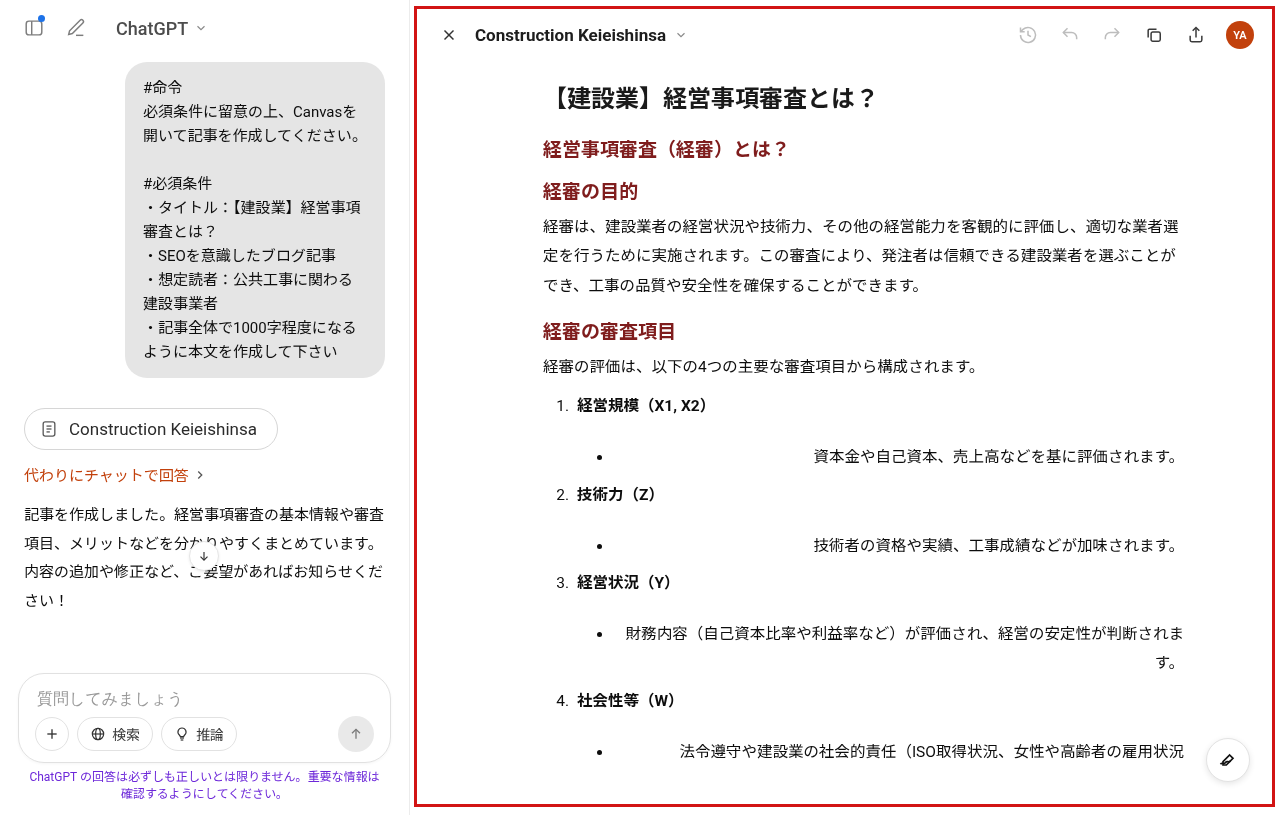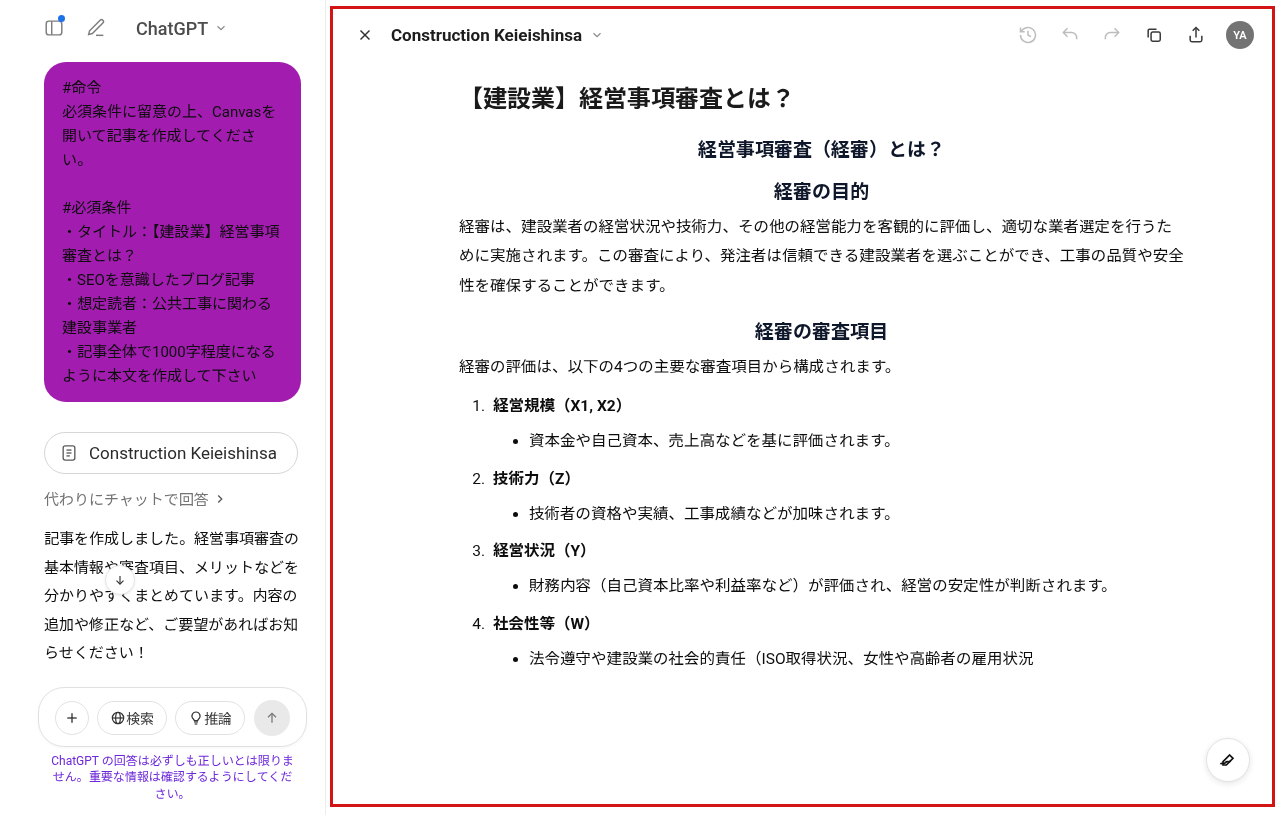--- a/index.html
+++ b/index.html
@@ -7,27 +7,26 @@
     font-family: -apple-system, BlinkMacSystemFont, "Segoe UI", Roboto, "Hiragino Sans", "Noto Sans JP", sans-serif;
     background: #fff;
     color: #0d0d0d;
     width: 1283px;
     height: 815px;
     overflow: hidden;
     display: flex;
   }
   
   .chat-panel {
-    width: 326px;
+    width: 410px;
     flex-shrink: 0;
     display: flex;
     flex-direction: column;
     background: #fff;
     border-right: 1px solid #ececec;
-    padding-left: 20px;
   }
   .chat-header {
     display: flex;
     align-items: center;
     gap: 10px;
     padding: 10px 14px 10px 18px;
     height: 56px;
   }
   .icon-btn {
     width: 32px;
@@ -55,21 +54,21 @@
   }
   .chevron-down { width: 14px; height: 14px; stroke:#8a8a8a; stroke-width:2; fill:none; }
   .chat-scroll {
     flex: 1; overflow-y: auto;
     padding: 6px 24px 0 24px;
     display: flex; flex-direction: column; gap: 18px;
   }
   .user-msg {
     align-self: flex-end;
     max-width: 260px;
-    background: #a21caf;
+    background: #e5e5e5;
     border-radius: 22px;
     padding: 14px 18px;
     font-size: 15px;
     line-height: 1.6;
     color: #0d0d0d;
     white-space: pre-line;
   }
   .canvas-pill {
     align-self: flex-start;
     display: inline-flex; align-items: center; gap: 10px;
@@ -77,21 +76,21 @@
     border-radius: 22px;
     padding: 10px 20px 10px 14px;
     font-size: 17px;
     color: #2b2b2b;
     cursor: pointer;
     margin-top: 12px;
   }
   .canvas-pill svg { width:20px; height:20px; stroke:#5a5a5a; fill:none; stroke-width:1.6;}
   .reply-link {
     display:flex; align-items:center; gap:4px;
-    font-size: 15px; color:#737373; cursor:pointer;
+    font-size: 15px; color:#c2410c; cursor:pointer;
     margin-top: -4px;
   }
   .reply-link .chev { width:14px;height:14px; stroke:#555; stroke-width:2.2; fill:none;}
   .assistant-text {
     font-size: 15px;
     line-height: 1.9;
     letter-spacing: 0em;
     color: #0d0d0d;
     margin-top: -2px;
     position: relative;
@@ -134,21 +133,21 @@
   .circle-btn {
     width:34px; height:34px;
     border:1px solid #e2e2e2;
     border-radius:50%;
     display:flex;align-items:center;justify-content:center;
     cursor:pointer;
   }
   .circle-btn svg{width:16px;height:16px;stroke:#333;stroke-width:2;fill:none;}
   .pill-btn {
     height:34px; border:1px solid #e2e2e2; border-radius:17px;
-    display:flex;align-items:center;
+    display:flex;align-items:center;gap:6px;
     padding:0 12px; font-size:14px; color:#3a3a3a; cursor:pointer;
   }
   .pill-btn svg{width:16px;height:16px;stroke:#333;stroke-width:1.8;fill:none;}
   .send-btn {
     margin-left:auto;
     width:36px;height:36px;border-radius:50%;
     background:#e9e9e9;display:flex;align-items:center;justify-content:center;
     cursor:pointer;
   }
   .send-btn svg{width:16px;height:16px;stroke:#7a7a7a;stroke-width:2;fill:none;}
@@ -184,51 +183,51 @@
     margin-left:auto; display:flex; align-items:center; gap:10px;
   }
   .act-btn {
     width:32px;height:32px;display:flex;align-items:center;justify-content:center;
     border-radius:8px;cursor:pointer;
   }
   .act-btn svg{width:20px;height:20px;stroke:#bdbdbd;stroke-width:1.8;fill:none;}
   .act-btn.enabled svg{stroke:#3a3a3a;}
   .avatar {
     width:28px;height:28px;border-radius:50%;
-    background:#737373;color:#fff;font-size:11px;font-weight:600;
+    background:#c2410c;color:#fff;font-size:11px;font-weight:600;
     display:flex;align-items:center;justify-content:center;
     margin-left:4px;
   }
   .canvas-body {
     flex:1; overflow-y:auto;
     padding: 18px 88px 28px 126px;
   }
   .doc h1 {
     font-size: 24px; font-weight:700; margin-bottom: 20px; color:#1a1a1a;
   }
   .doc h2 {
-    font-size: 19px; font-weight:700; margin-top: 15px; margin-bottom: 10px; color:#0f172a;text-align:center;
+    font-size: 19px; font-weight:700; margin-top: 15px; margin-bottom: 10px; color:#7f1d1d;
   }
   .doc p {
     font-size: 15.5px; line-height: 1.9; margin-bottom: 6px;
   }
   .doc ol {
     list-style: decimal;
     padding-left: 30px;
     font-size: 15.5px; line-height: 2.2;
   }
   .doc ol > li { padding-left: 4px; margin-top: 6px; }
   .doc ol > li > strong { font-weight:700; }
   .doc ul {
     list-style: disc;
     padding-left: 36px;
     margin-top: 2px;
     font-size: 15.5px; line-height: 1.85;
   }
-  .doc ul > li { margin-top: 4px; }
+  .doc ul > li { margin-top: 20px; text-align: right; }
   .fab {
     position:absolute; right:22px; bottom:22px;
     width:44px;height:44px;border-radius:50%;
     border:1px solid #e3e3e3; background:#fff;
     display:flex;align-items:center;justify-content:center;
     box-shadow:0 2px 6px rgba(0,0,0,0.1);
     cursor:pointer;
   }
   .fab svg{width:20px;height:20px;stroke:#111;stroke-width:2;fill:none;}
 </style>
@@ -291,20 +290,21 @@
         <svg viewBox="0 0 24 24">
             <line x1="12" y1="5" x2="12" y2="19"></line>
             <polyline points="6 13 12 19 18 13"></polyline>
           </svg>
       </div>
     </div>
   </div>
 
   <div class="composer-wrap">
     <div class="composer">
+      <input class="composer-input" placeholder="質問してみましょう" style="">
       <div class="composer-row">
         <div class="circle-btn">
           <svg viewBox="0 0 24 24">
               <line x1="12" y1="5" x2="12" y2="19"></line>
               <line x1="5" y1="12" x2="19" y2="12"></line>
             </svg>
         </div>
         <div class="pill-btn">
           <svg viewBox="0 0 24 24">
               <circle cx="12" cy="12" r="8.5"></circle>

